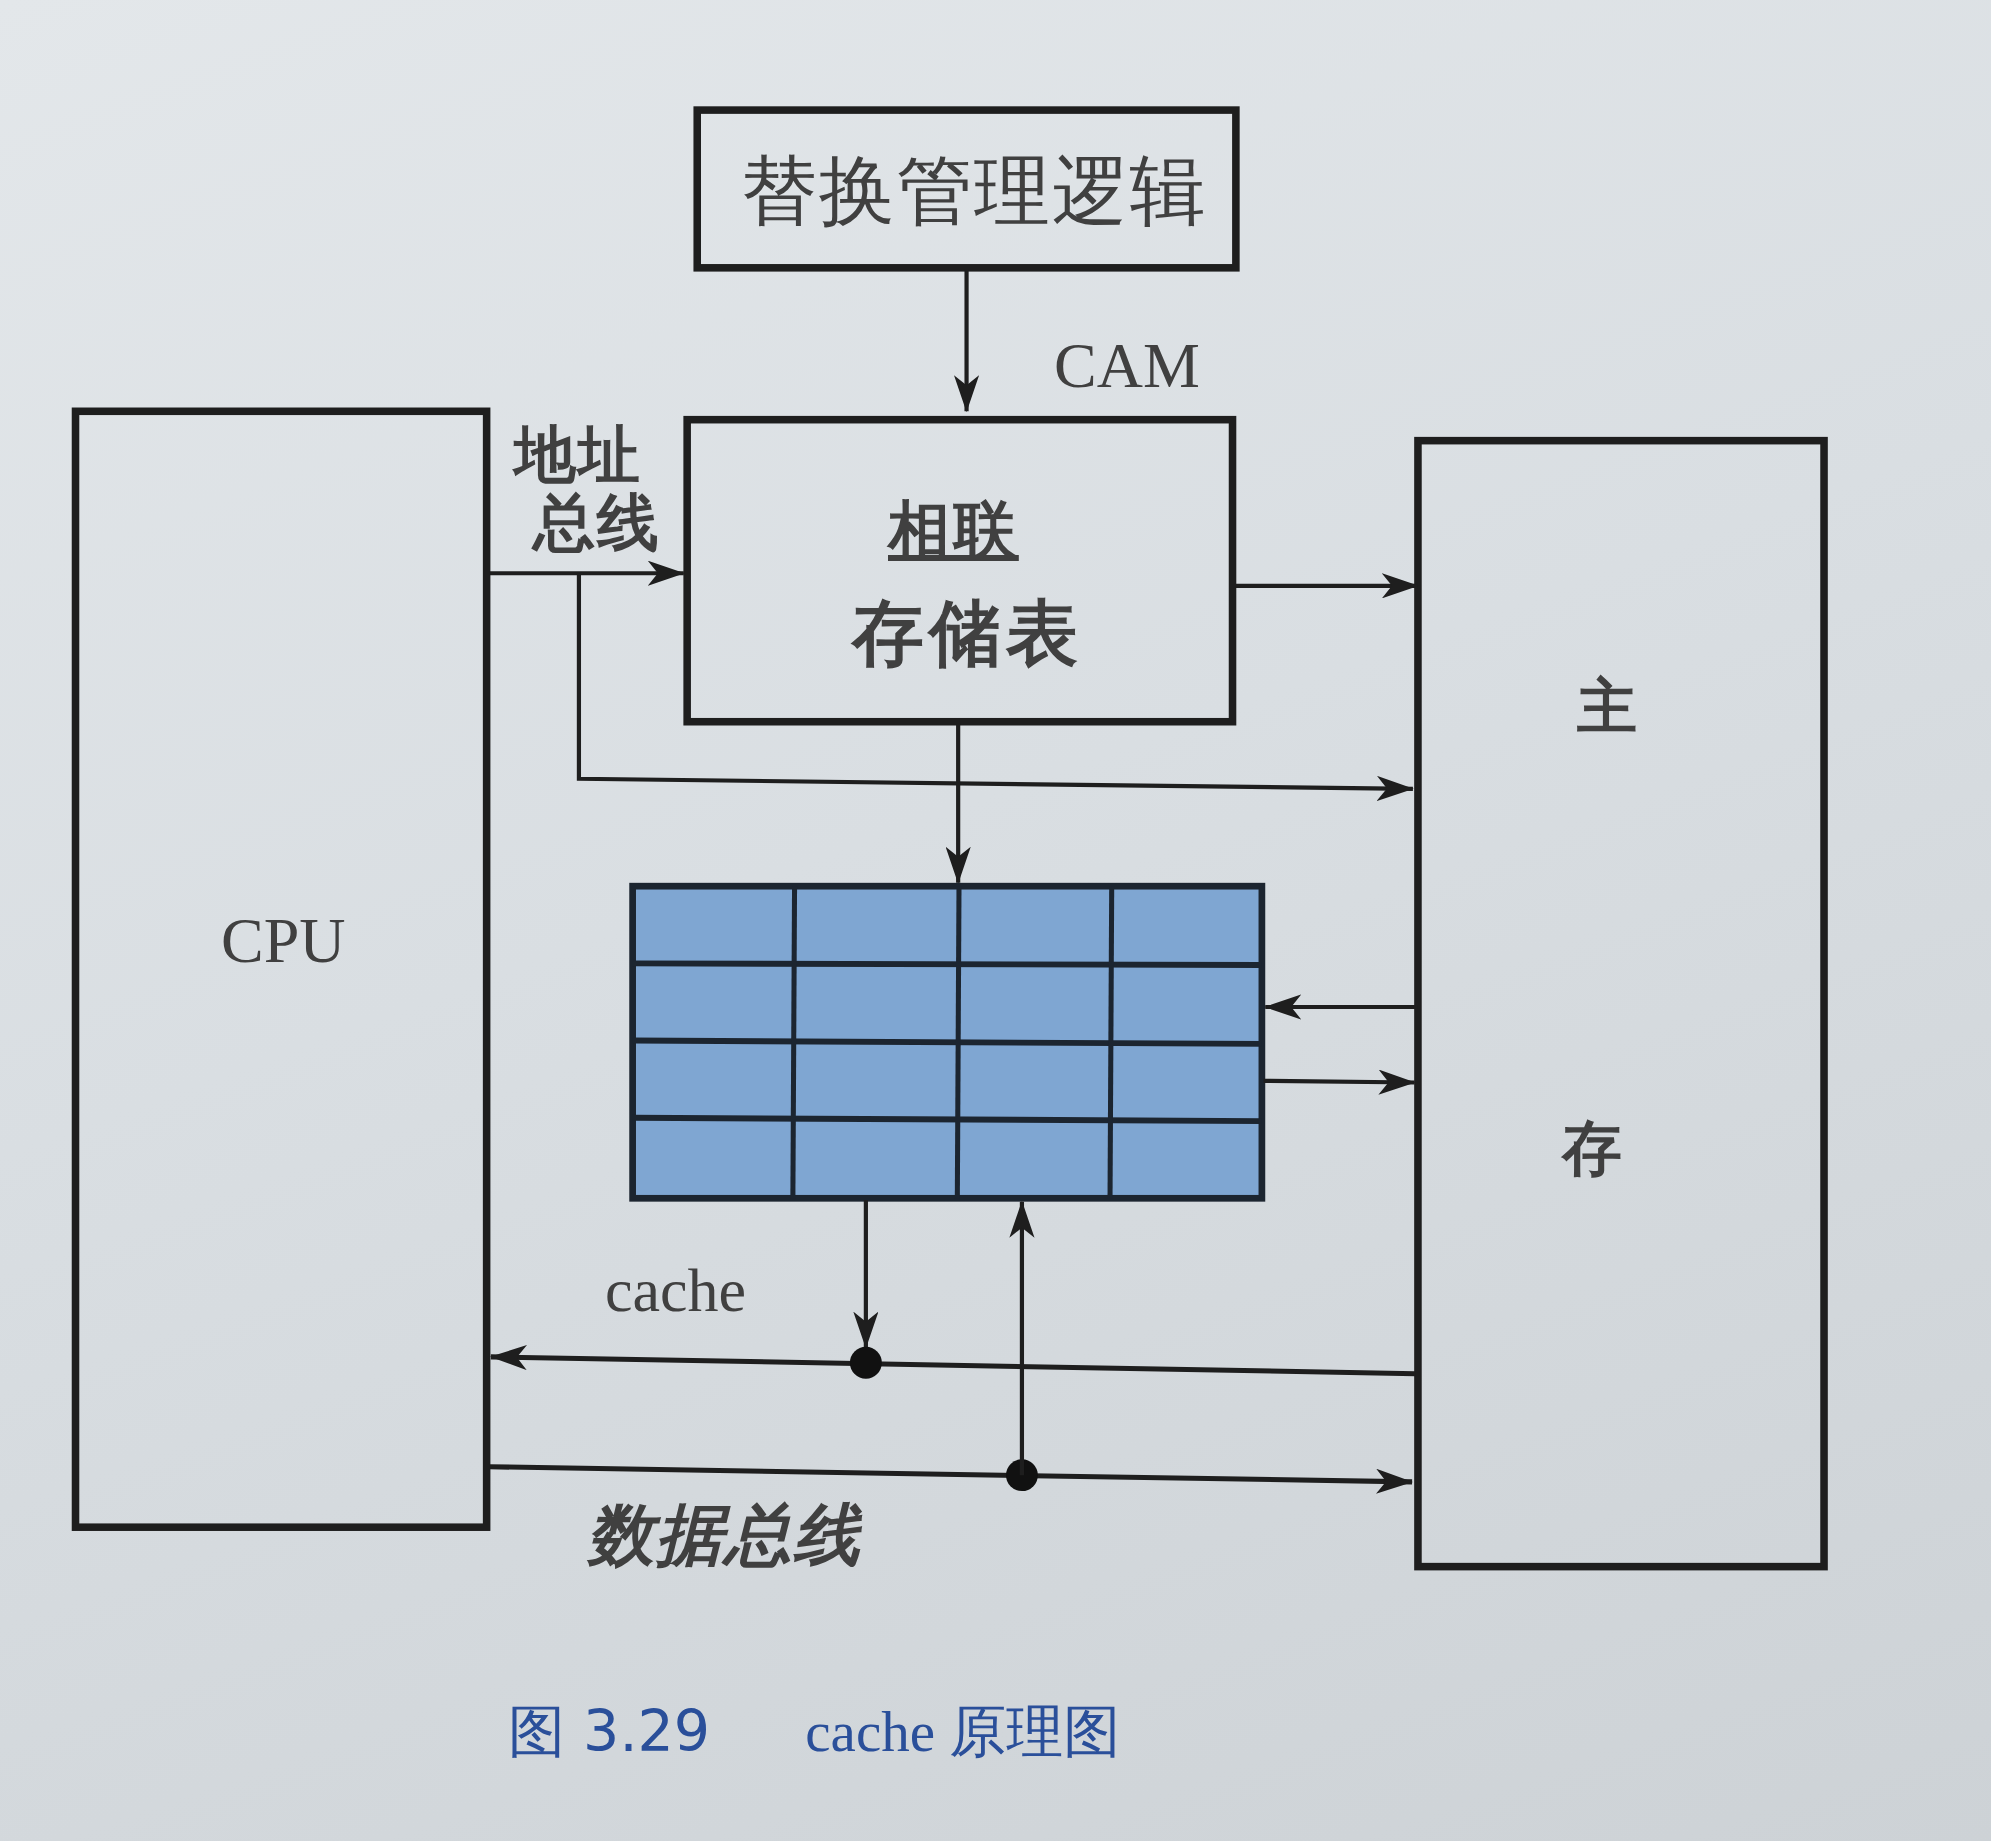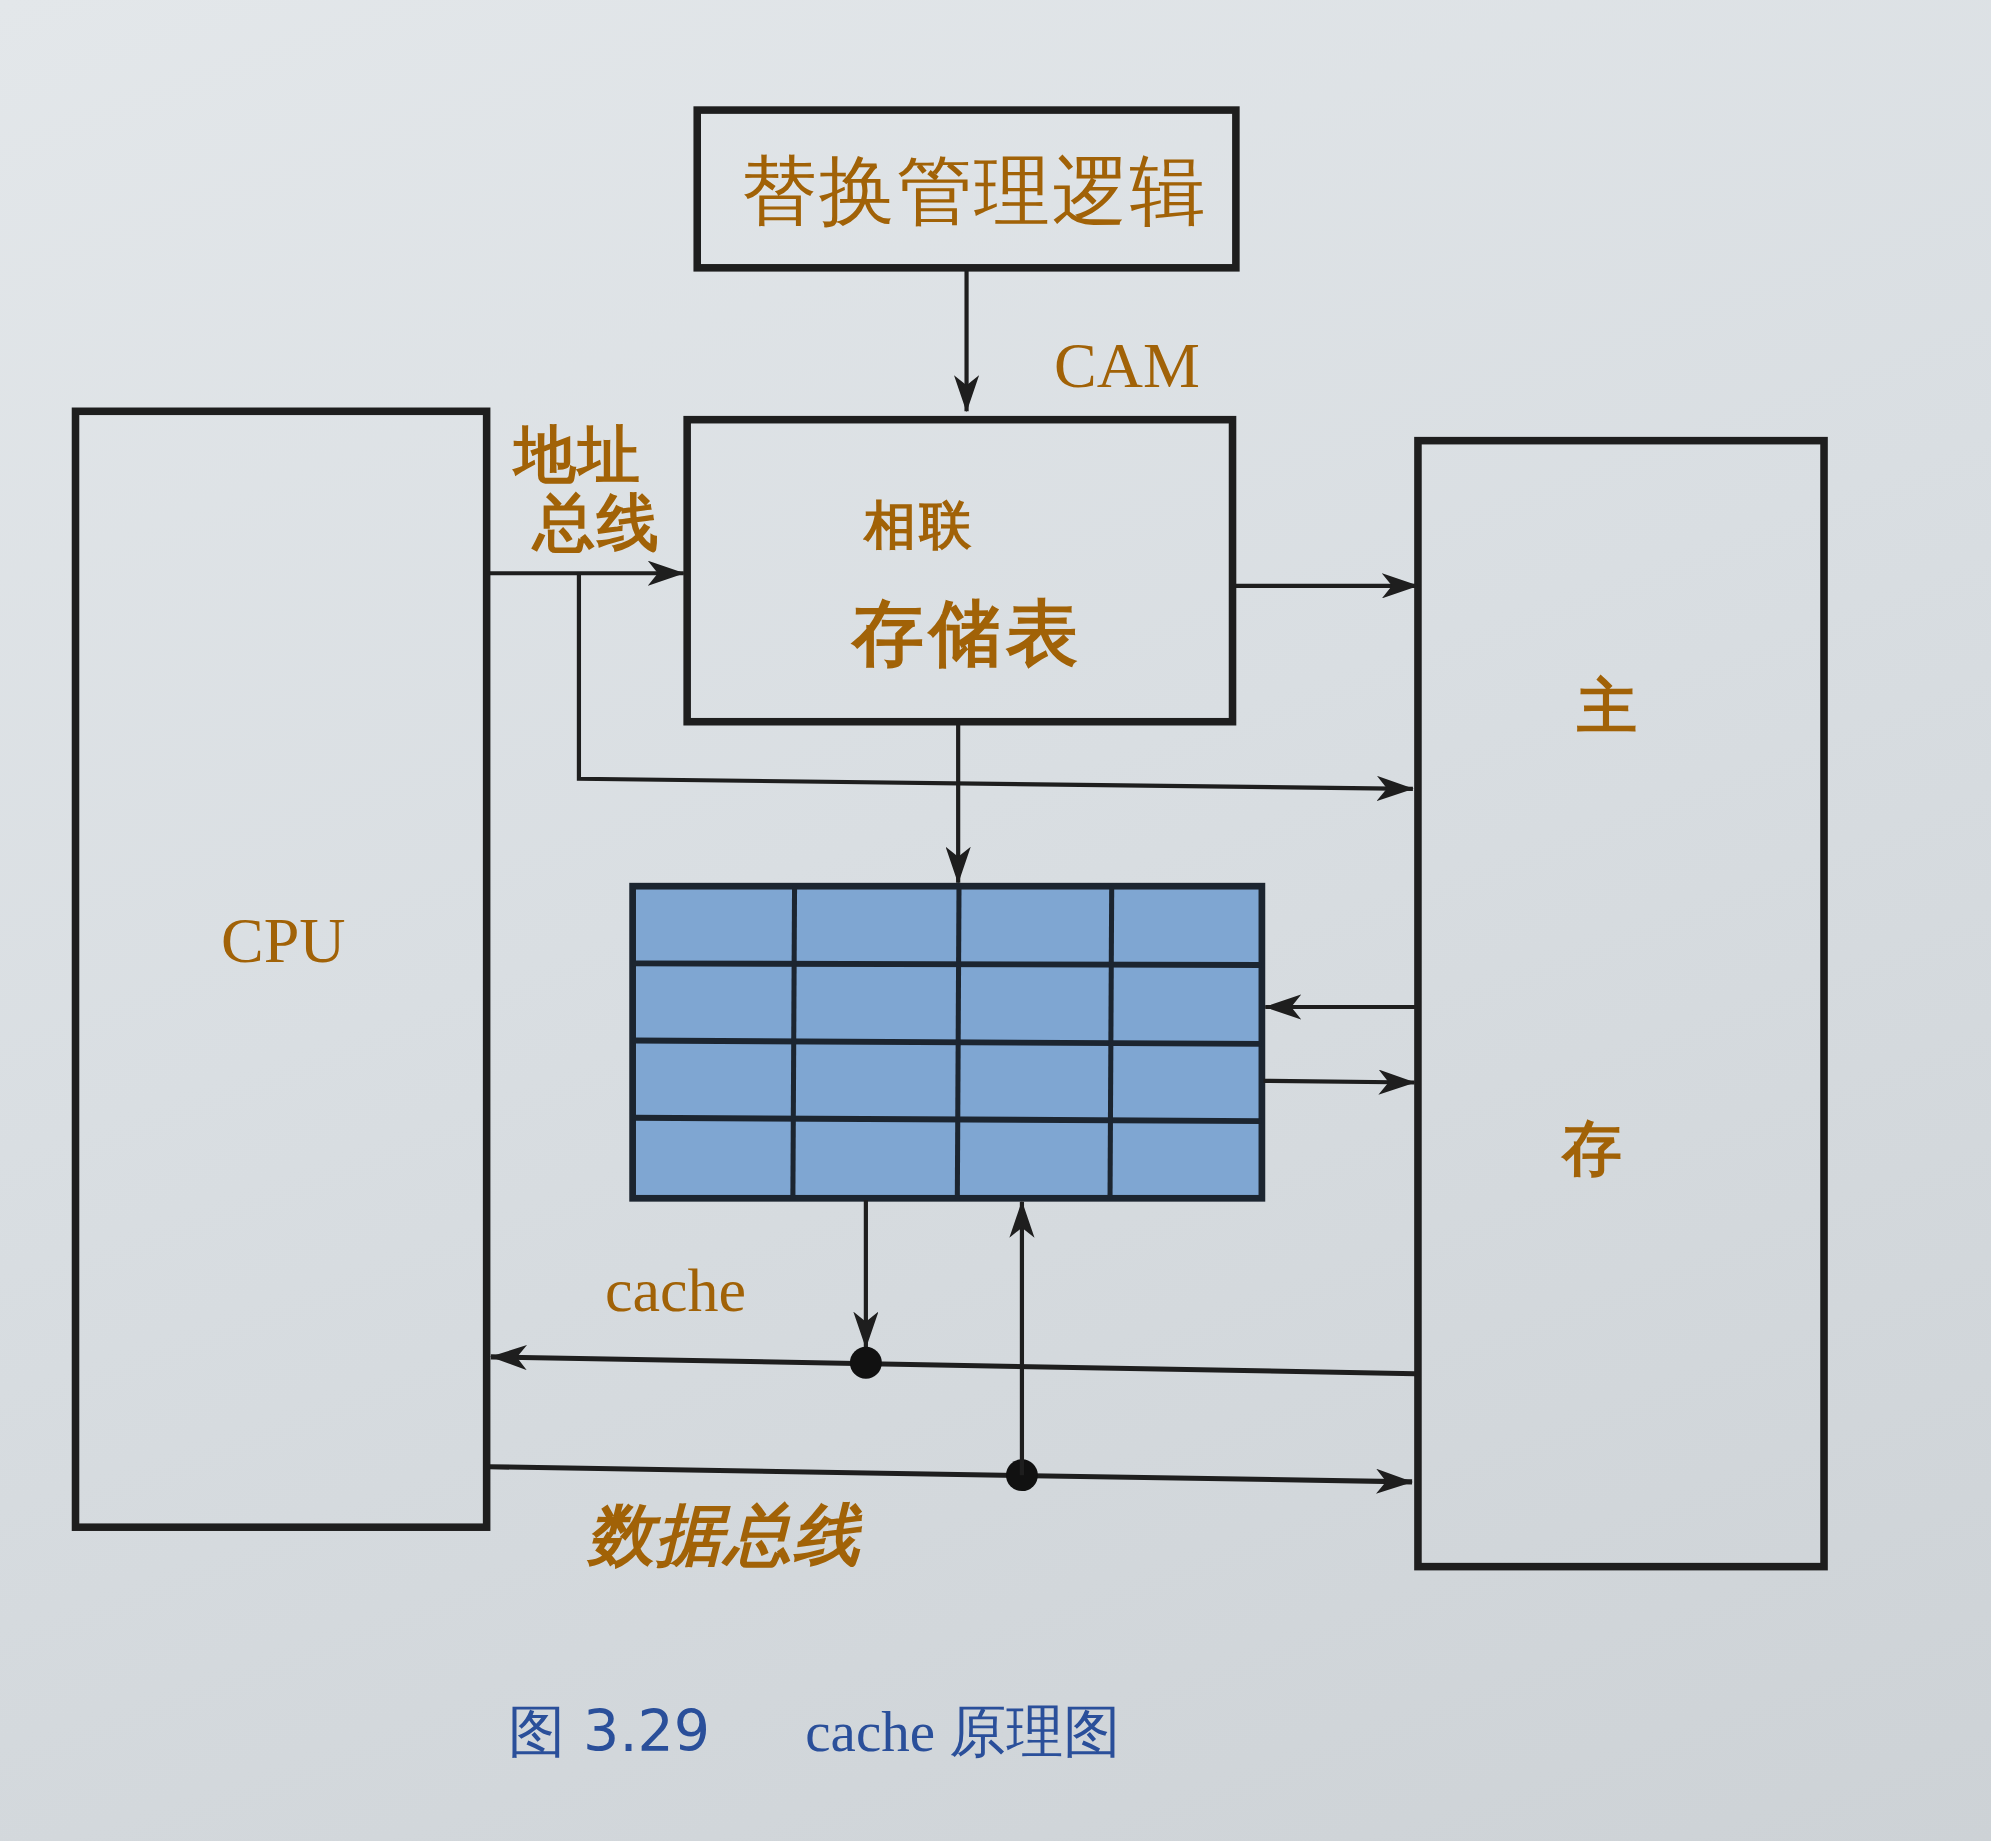--- a/index.html
+++ b/index.html
@@ -3,21 +3,21 @@
   <meta charset="utf-8">
   <style>
     html, body { margin: 0; padding: 0; }
     body {
       width: 1991px; height: 1842px; overflow: hidden;
       background: linear-gradient(160deg, #e3e7ea 0%, #d9dee2 45%, #cdd2d6 100%);
       position: relative;
       font-family: "DejaVu Serif", "Liberation Serif", serif;
     }
     svg.diagram { position: absolute; left: 0; top: 0; }
-    .lbl { position: absolute; color: #a16207; white-space: nowrap; line-height: 1; }
+    .lbl { position: absolute; color: #404040; white-space: nowrap; line-height: 1; }
     .cjk { font-family: "DejaVu Sans", "Liberation Sans", sans-serif; }
     .latin { font-family: "Liberation Serif", "DejaVu Serif", serif; }
     .bold { font-weight: bold; }
     .caption { color: #2a4f9a; }
     .faint {
       position: absolute; color: rgba(90,95,100,0.12);
       font-family: "Liberation Serif", serif; font-size: 76px; white-space: nowrap;
     }
   </style>
 </head>
@@ -74,21 +74,21 @@
 
   <line x1="1218" y1="1758" x2="1218" y2="1432" stroke="#1e1e1e" stroke-width="5" marker-end="url(#arrL)"></line>
 </svg>
 
 <div class="faint" style="left:1309px; top:126px;">&nbsp;</div>
 
 <div class="lbl cjk" style="left:741px; top:153px; font-size:76px; letter-spacing:1.7px;">替换管理逻辑</div>
 
 <div class="lbl latin" style="left:1054px; top:334px; font-size:64px;text-align:center;">CAM</div>
 
-<div class="lbl cjk bold" style="left:864px; top:499px; font-size:52px; letter-spacing:3.4px;">相联</div>
+<div class="lbl cjk bold" style="left:888px; top:499px; font-size:62px; letter-spacing:3.4px;text-decoration:underline;">相联</div>
 <div class="lbl cjk bold" style="left:852px; top:597px; font-size:72px; letter-spacing:5px;">存储表</div>
 
 <div class="lbl cjk bold" style="left:514px; top:424px; font-size:62px; letter-spacing:1.7px;">地址</div>
 <div class="lbl cjk bold" style="left:514px; top:492px; font-size:62px; letter-spacing:1.7px;margin-left:19px;">总线</div>
 
 <div class="lbl latin" style="left:221px; top:909px; font-size:64px;">CPU</div>
 
 <div class="lbl cjk bold" style="left:1577px; top:676px; font-size:60px;">主</div>
 <div class="lbl cjk bold" style="left:1562px; top:1118px; font-size:60px;">存</div>
 

